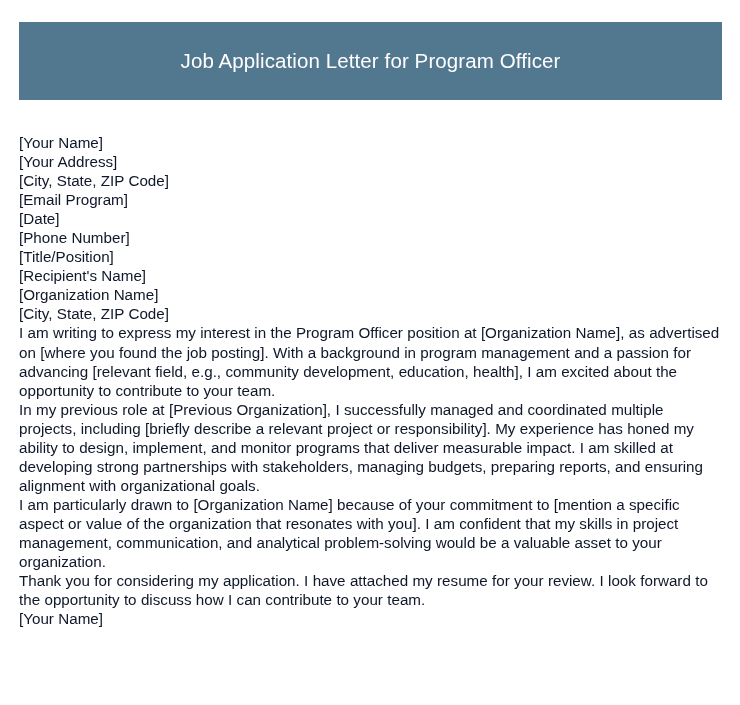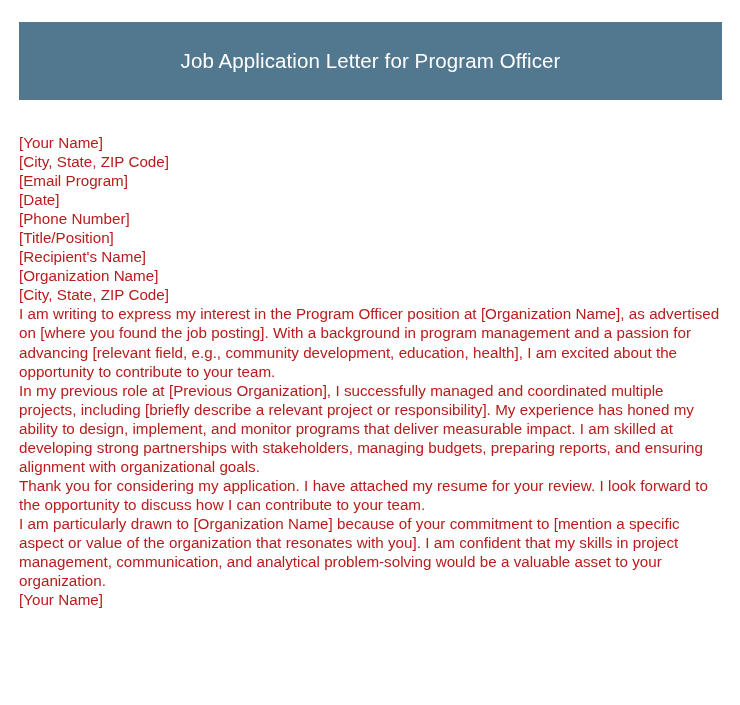--- a/index.html
+++ b/index.html
@@ -50,21 +50,21 @@
     top: 133px;
     width: 704px;
     color: #4b5054;
     font-size: 15.2px;
     line-height: 19.05px;
   }
   .letter-line,
   .letter-paragraph {
     margin: 0;
     padding: 0;
-    color: #b91c1c;
+    color: #0f172a;
     font-size: 15.2px;
     line-height: 19.05px;
     font-weight: normal;
     text-align: left;
     word-spacing: 0.1px;
   }
   .letter-paragraph {
     max-width: 704px;
   }
 </style>
@@ -74,36 +74,37 @@
 <div class="page">
 
   <div class="header-banner">
     <h1 class="header-title">Job Application Letter for Program Officer</h1>
   </div>
 
   <div class="letter-body">
 
     <div>
       <p class="letter-line">[Your Name]</p>
+      <p class="letter-line">[Your Address]</p>
       <p class="letter-line">[City, State, ZIP Code]</p>
       <p class="letter-line">[Email Program]</p>
       <p class="letter-line">[Date]</p>
       <p class="letter-line">[Phone Number]</p>
     </div>
 
     <div>
       <p class="letter-line">[Title/Position]</p>
       <p class="letter-line">[Recipient's Name]</p>
       <p class="letter-line">[Organization Name]</p>
       <p class="letter-line">[City, State, ZIP Code]</p>
     </div>
 
 
     <p class="letter-paragraph">I am writing to express my interest in the Program Officer position at [Organization Name], as advertised on [where you found the job posting]. With a background in program management and a passion for advancing [relevant field, e.g., community development, education, health], I am excited about the opportunity to contribute to your team.</p>
     <p class="letter-paragraph">In my previous role at [Previous Organization], I successfully managed and coordinated multiple projects, including [briefly describe a relevant project or responsibility]. My experience has honed my ability to design, implement, and monitor programs that deliver measurable impact. I am skilled at developing strong partnerships with stakeholders, managing budgets, preparing reports, and ensuring alignment with organizational goals.</p>
+    <p class="letter-paragraph">I am particularly drawn to [Organization Name] because of your commitment to [mention a specific aspect or value of the organization that resonates with you]. I am confident that my skills in project management, communication, and analytical problem-solving would be a valuable asset to your organization.</p>
     <p class="letter-paragraph">Thank you for considering my application. I have attached my resume for your review. I look forward to the opportunity to discuss how I can contribute to your team.</p>
-    <p class="letter-paragraph">I am particularly drawn to [Organization Name] because of your commitment to [mention a specific aspect or value of the organization that resonates with you]. I am confident that my skills in project management, communication, and analytical problem-solving would be a valuable asset to your organization.</p>
 
     <p class="letter-line">[Your Name]</p>
 
   </div>
 
 </div>
 
 </body></html>

